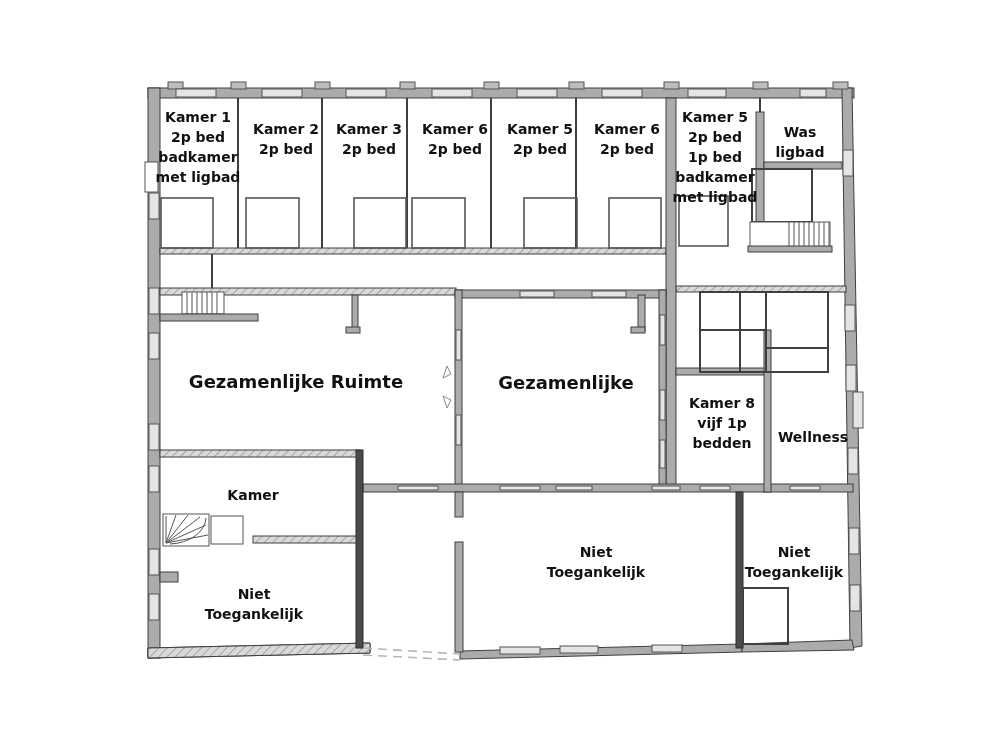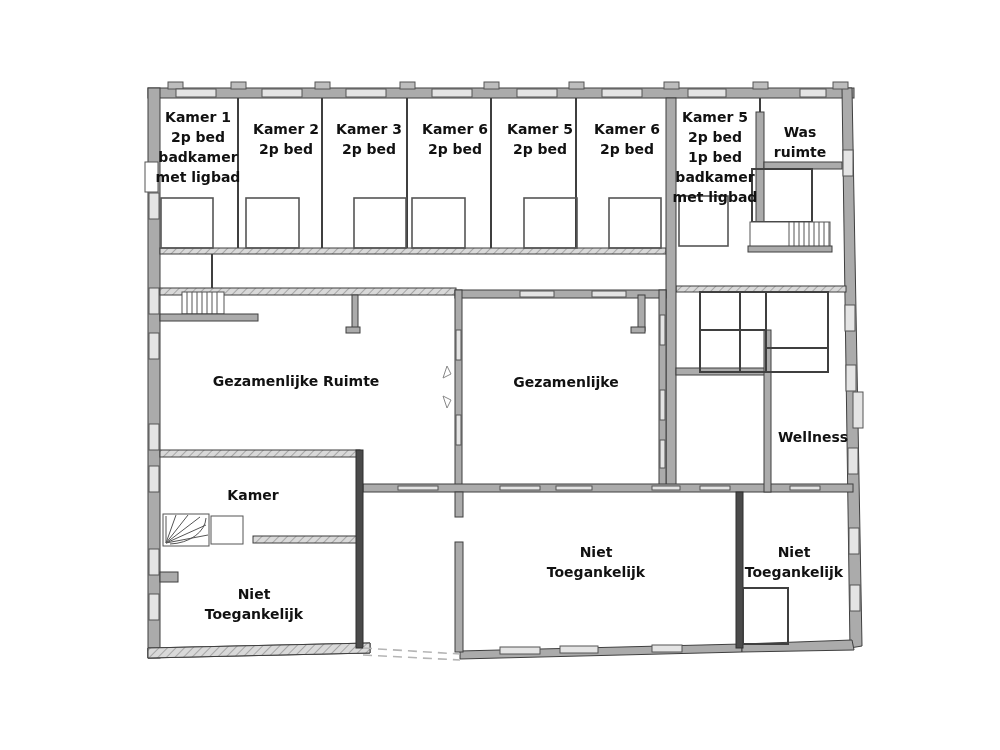--- a/index.html
+++ b/index.html
@@ -15,21 +15,21 @@
     position:absolute;
     transform:translate(-50%,-50%);
     font-weight:bold;
     font-size:14px;
     line-height:1.42;
     color:#111111;
     text-align:center;
     white-space:pre-line;
     pointer-events:none;
   }
-  .room-label.big{font-size:14px;}
+  .room-label.big{font-size:18px;}
 </style>
 </head>
 <body>
 
 <div class="plan">
 
   <svg width="1000" height="750" viewBox="0 0 1000 750">
     <defs>
       <pattern id="hatch" width="6" height="6" patternUnits="userSpaceOnUse" patternTransform="rotate(45)">
         <rect width="6" height="6" fill="#d9d9d9"></rect>
@@ -246,23 +246,26 @@
   <div class="room-label" style="left:540px;top:140px">Kamer 5
 2p bed</div>
   <div class="room-label" style="left:627px;top:140px">Kamer 6
 2p bed</div>
   <div class="room-label" style="left:715px;top:158px">Kamer 5
 2p bed
 1p bed
 badkamer
 met ligbad</div>
   <div class="room-label" style="left:800px;top:143px">Was
-ruimte</div>
+ligbad</div>
   <div class="room-label big" style="left:296px;top:382px">Gezamenlijke Ruimte</div>
   <div class="room-label big" style="left:566px;top:383px">Gezamenlijke</div>
+  <div class="room-label" style="left:722px;top:424px">Kamer 8
+vijf 1p
+bedden</div>
   <div class="room-label" style="left:813px;top:438px">Wellness</div>
   <div class="room-label" style="left:253px;top:496px">Kamer</div>
   <div class="room-label" style="left:254px;top:605px">Niet
 Toegankelijk</div>
   <div class="room-label" style="left:596px;top:563px">Niet
 Toegankelijk</div>
   <div class="room-label" style="left:794px;top:563px">Niet
 Toegankelijk</div>
 
 </div>

